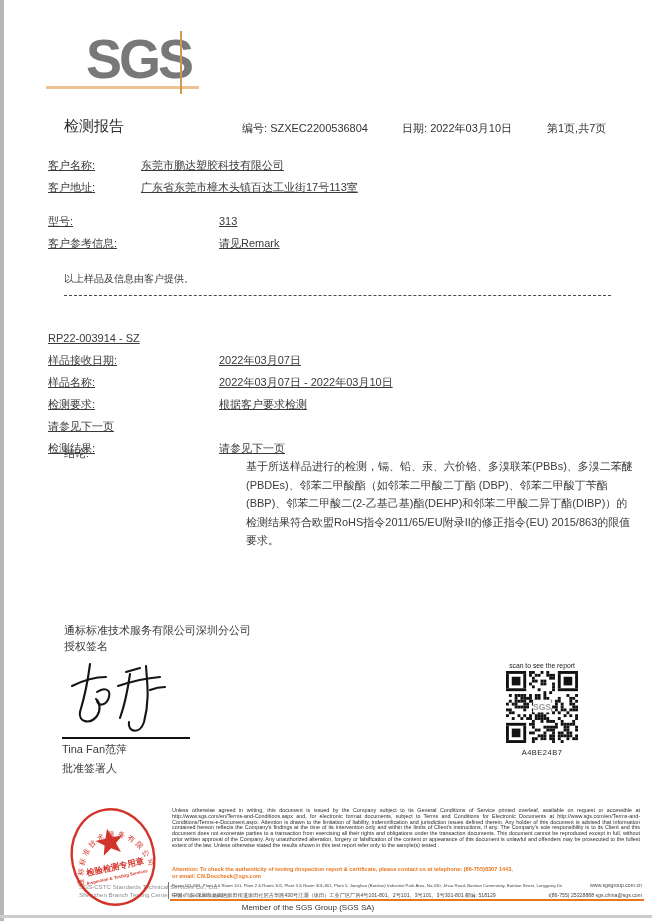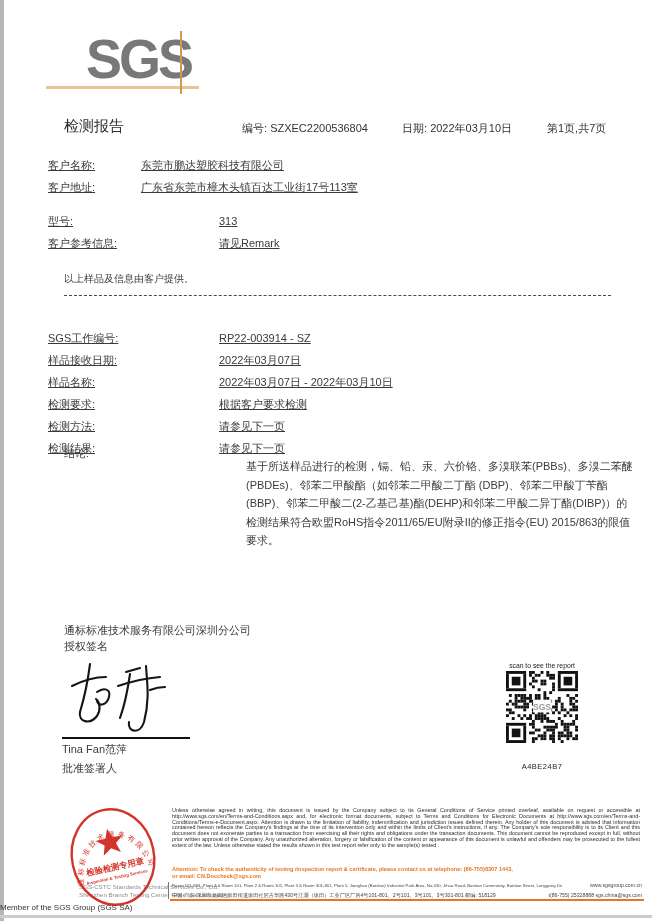--- a/index.html
+++ b/index.html
@@ -34,36 +34,36 @@
   .conclusion p{margin:11px;width:392px;line-height:18.5px;}
   
   .issuer{left:64px;top:622px;font-size:11px;line-height:16px;}
   .sig-svg{left:66px;top:656px;}
   .sig-line{left:62px;top:737px;width:128px;height:2px;background:#111;}
   .signer{left:62px;top:742px;font-size:11px;}
   .role{left:62px;top:761px;font-size:11px;}
   
   .qr-wrap{left:503px;top:662px;width:78px;text-align:center;}
   .qr-caption{font-size:6.8px;color:#222;margin-bottom:2px;}
-  .qr-id{font-size:7.5px;color:#222;margin-top:15px;letter-spacing:.5px;}
+  .qr-id{font-size:7.5px;color:#222;margin-top:1px;letter-spacing:.5px;}
   
   .f-company{left:79px;top:883px;width:175px;font-size:6.2px;line-height:7.6px;color:#8e8e8e;}
   .stamp{left:62px;top:804px;width:102px;height:106px;opacity:.92;}
   .disclaimer{left:172px;top:808px;width:468px;font-size:5.4px;line-height:5.8px;
     text-align:justify;color:#2d2d2d;}
   .attention{left:172px;top:866px;width:470px;font-size:5.6px;line-height:6.6px;
     font-weight:bold;color:var(--accent);}
   .addr{left:172px;top:881px;width:470px;color:#444;}
   .addr-row{display:flex;justify-content:space-between;align-items:baseline;line-height:8.6px;}
   .addr-en{font-size:4.3px;max-width:390px;white-space:nowrap;overflow:hidden;}
   .addr-cn{font-size:5.2px;max-width:390px;white-space:nowrap;overflow:hidden;}
   .addr-right{font-size:5.2px;white-space:nowrap;}
   .addr-bar{left:168px;top:882px;width:1px;height:17px;background:#777;}
   .f-rule{left:170px;top:899px;width:474px;height:2px;background:var(--accent);}
-  .member{left:0;top:903px;width:616px;text-align:left;font-size:8px;color:#333;}
+  .member{left:0;top:903px;width:616px;text-align:center;font-size:8px;color:#333;}
 </style>
 </head>
 <body style="--accent: #e87722; --stamp-red: #cf2318; --logo-gray: #787878;">
 
 <div class="abs edge-left"></div>
 <div class="abs edge-bottom"></div>
 
 <div class="abs logo-text">SGS</div>
 <div class="abs logo-underline"></div>
 <div class="abs logo-vline"></div>
@@ -105,41 +105,39 @@
       <span class="val">请见Remark</span>
     </div>
   </div>
 <div class="abs note">以上样品及信息由客户提供。</div>
 
 <div class="abs divider"></div>
 
 <div class="abs rows job" style="top:327px;">
 
     <div class="row">
-      <span class="lbl">SGS工作编号:</span>
       <span class="val">RP22-003914 - SZ</span>
     </div>
 
     <div class="row">
       <span class="lbl">样品接收日期:</span>
       <span class="val">2022年03月07日</span>
     </div>
 
     <div class="row">
       <span class="lbl">样品名称:</span>
       <span class="val">2022年03月07日 - 2022年03月10日</span>
     </div>
 
     <div class="row">
       <span class="lbl">检测要求:</span>
       <span class="val">根据客户要求检测</span>
     </div>
 
     <div class="row">
-      <span class="lbl">检测方法:</span>
       <span class="val">请参见下一页</span>
     </div>
 
     <div class="row">
       <span class="lbl">检测结果:</span>
       <span class="val">请参见下一页</span>
     </div>
   </div>
 
 <div class="abs conclusion">

